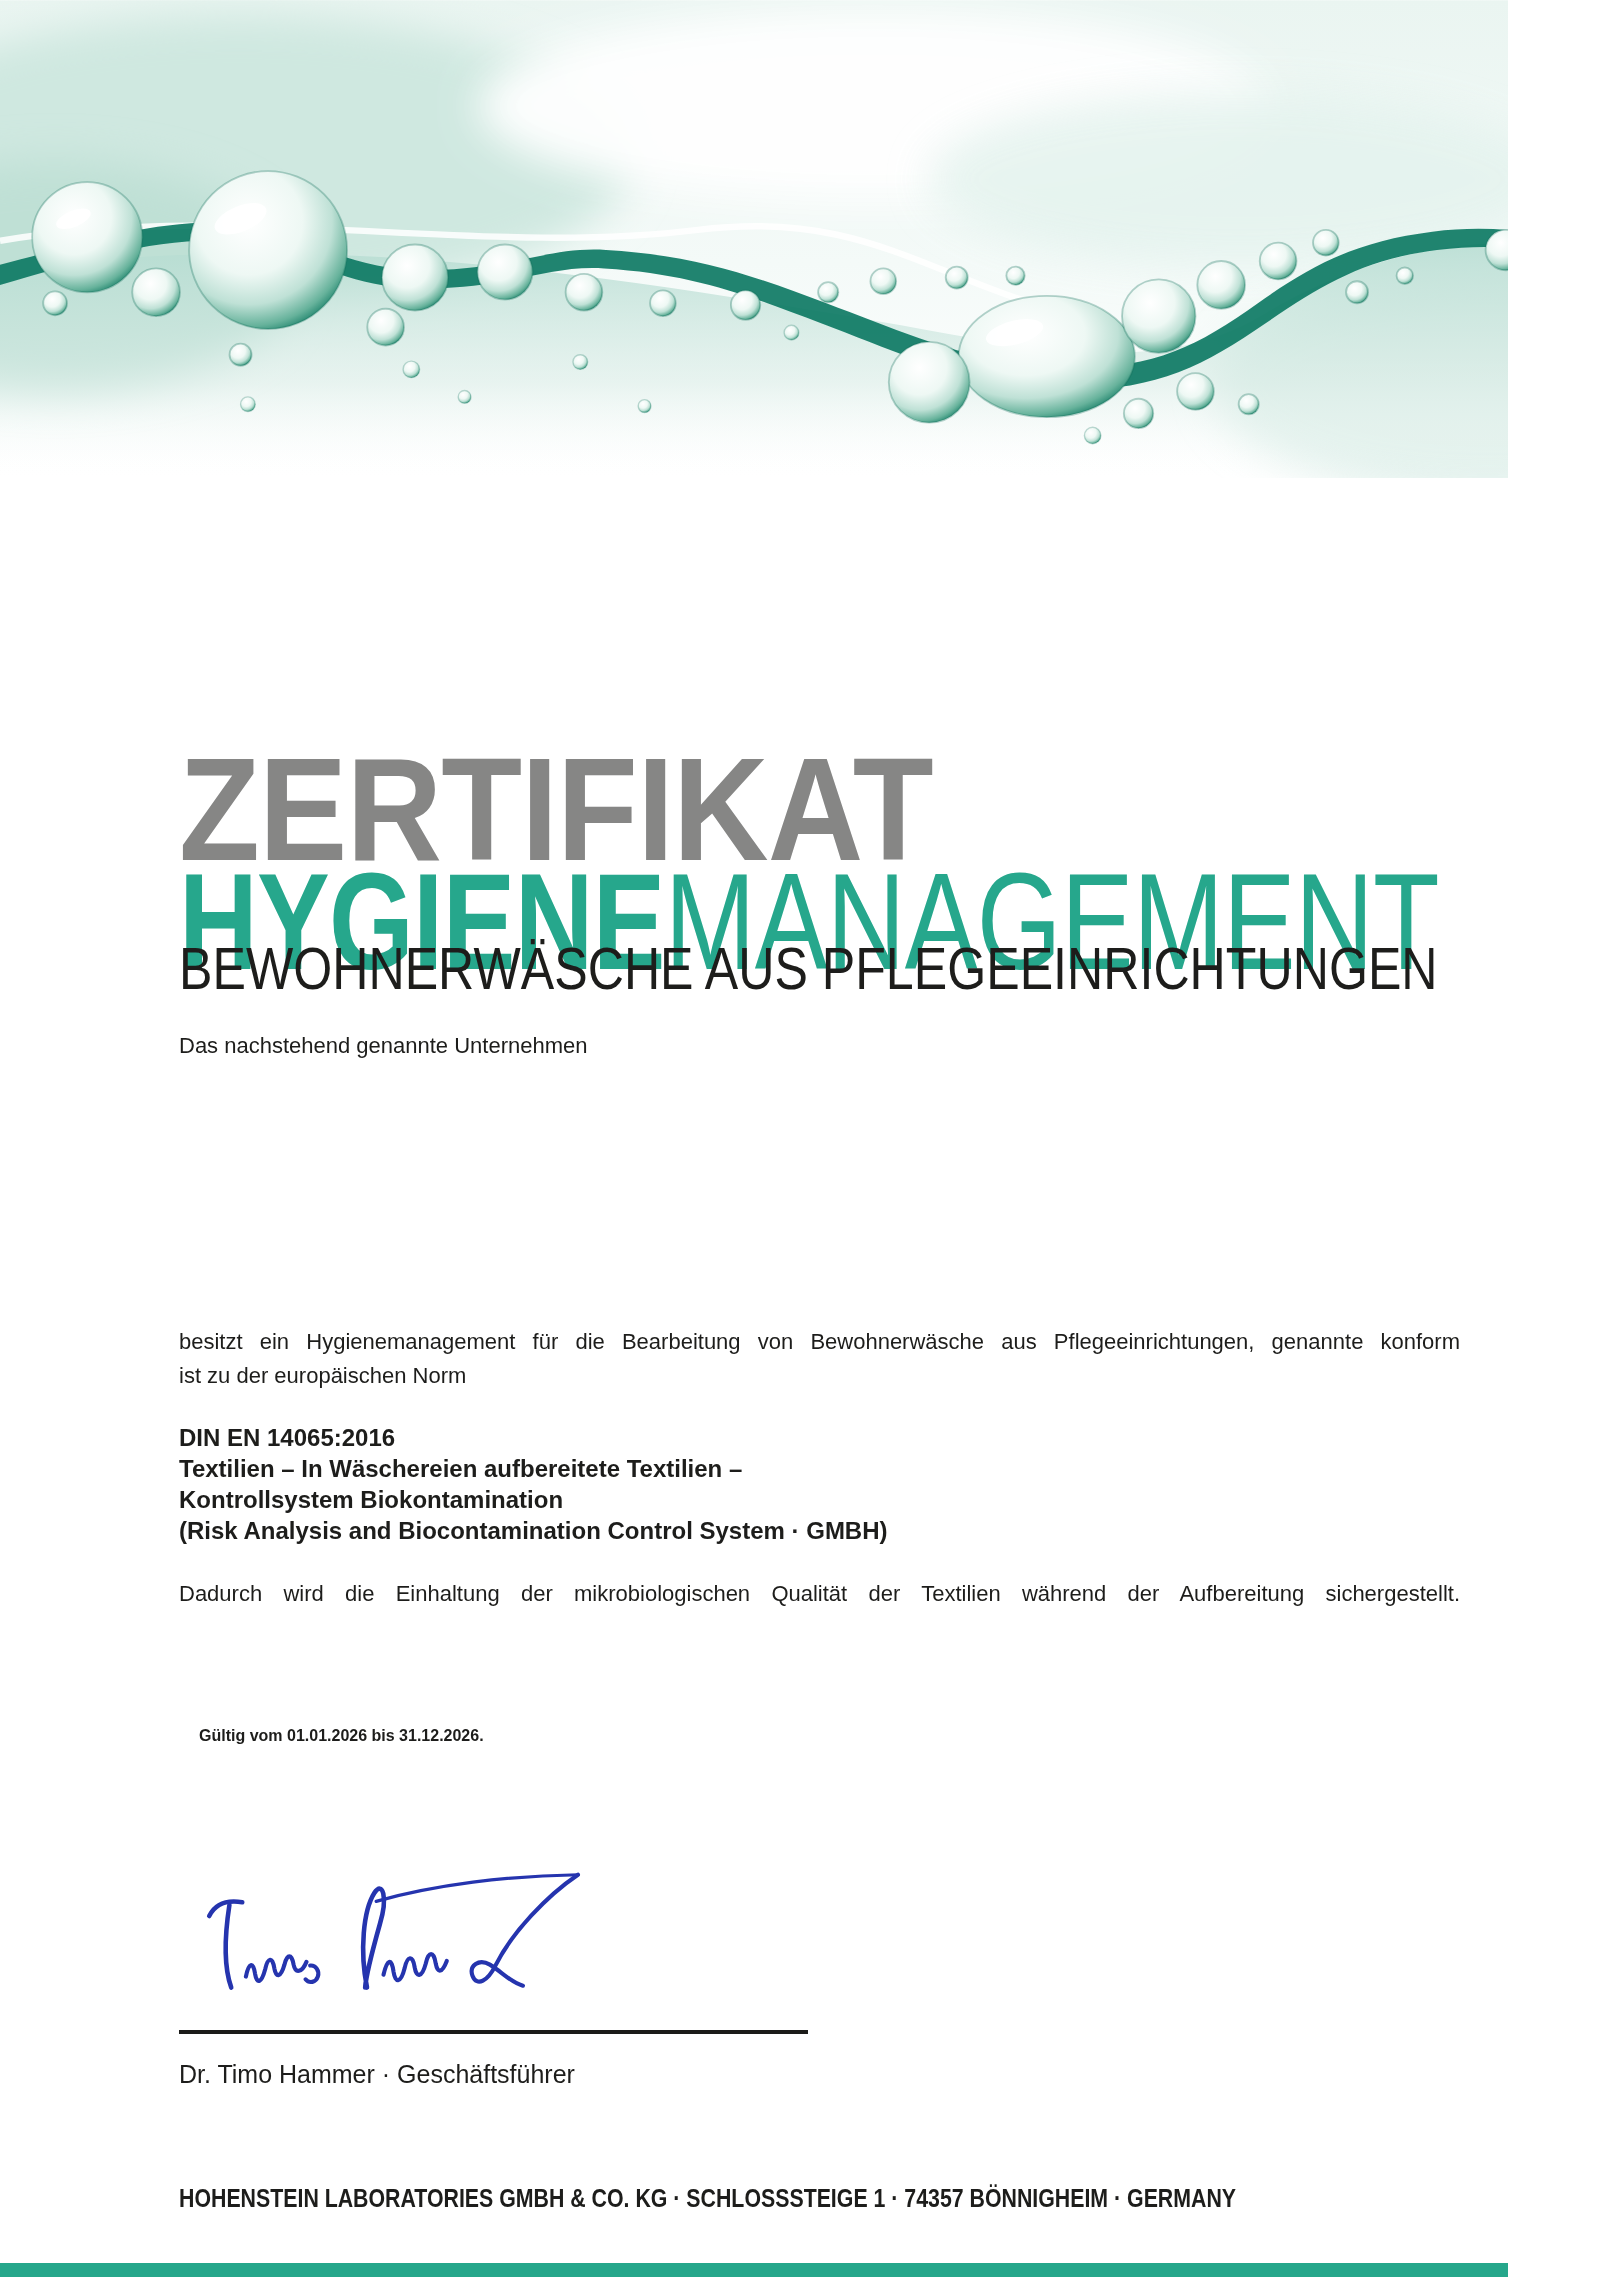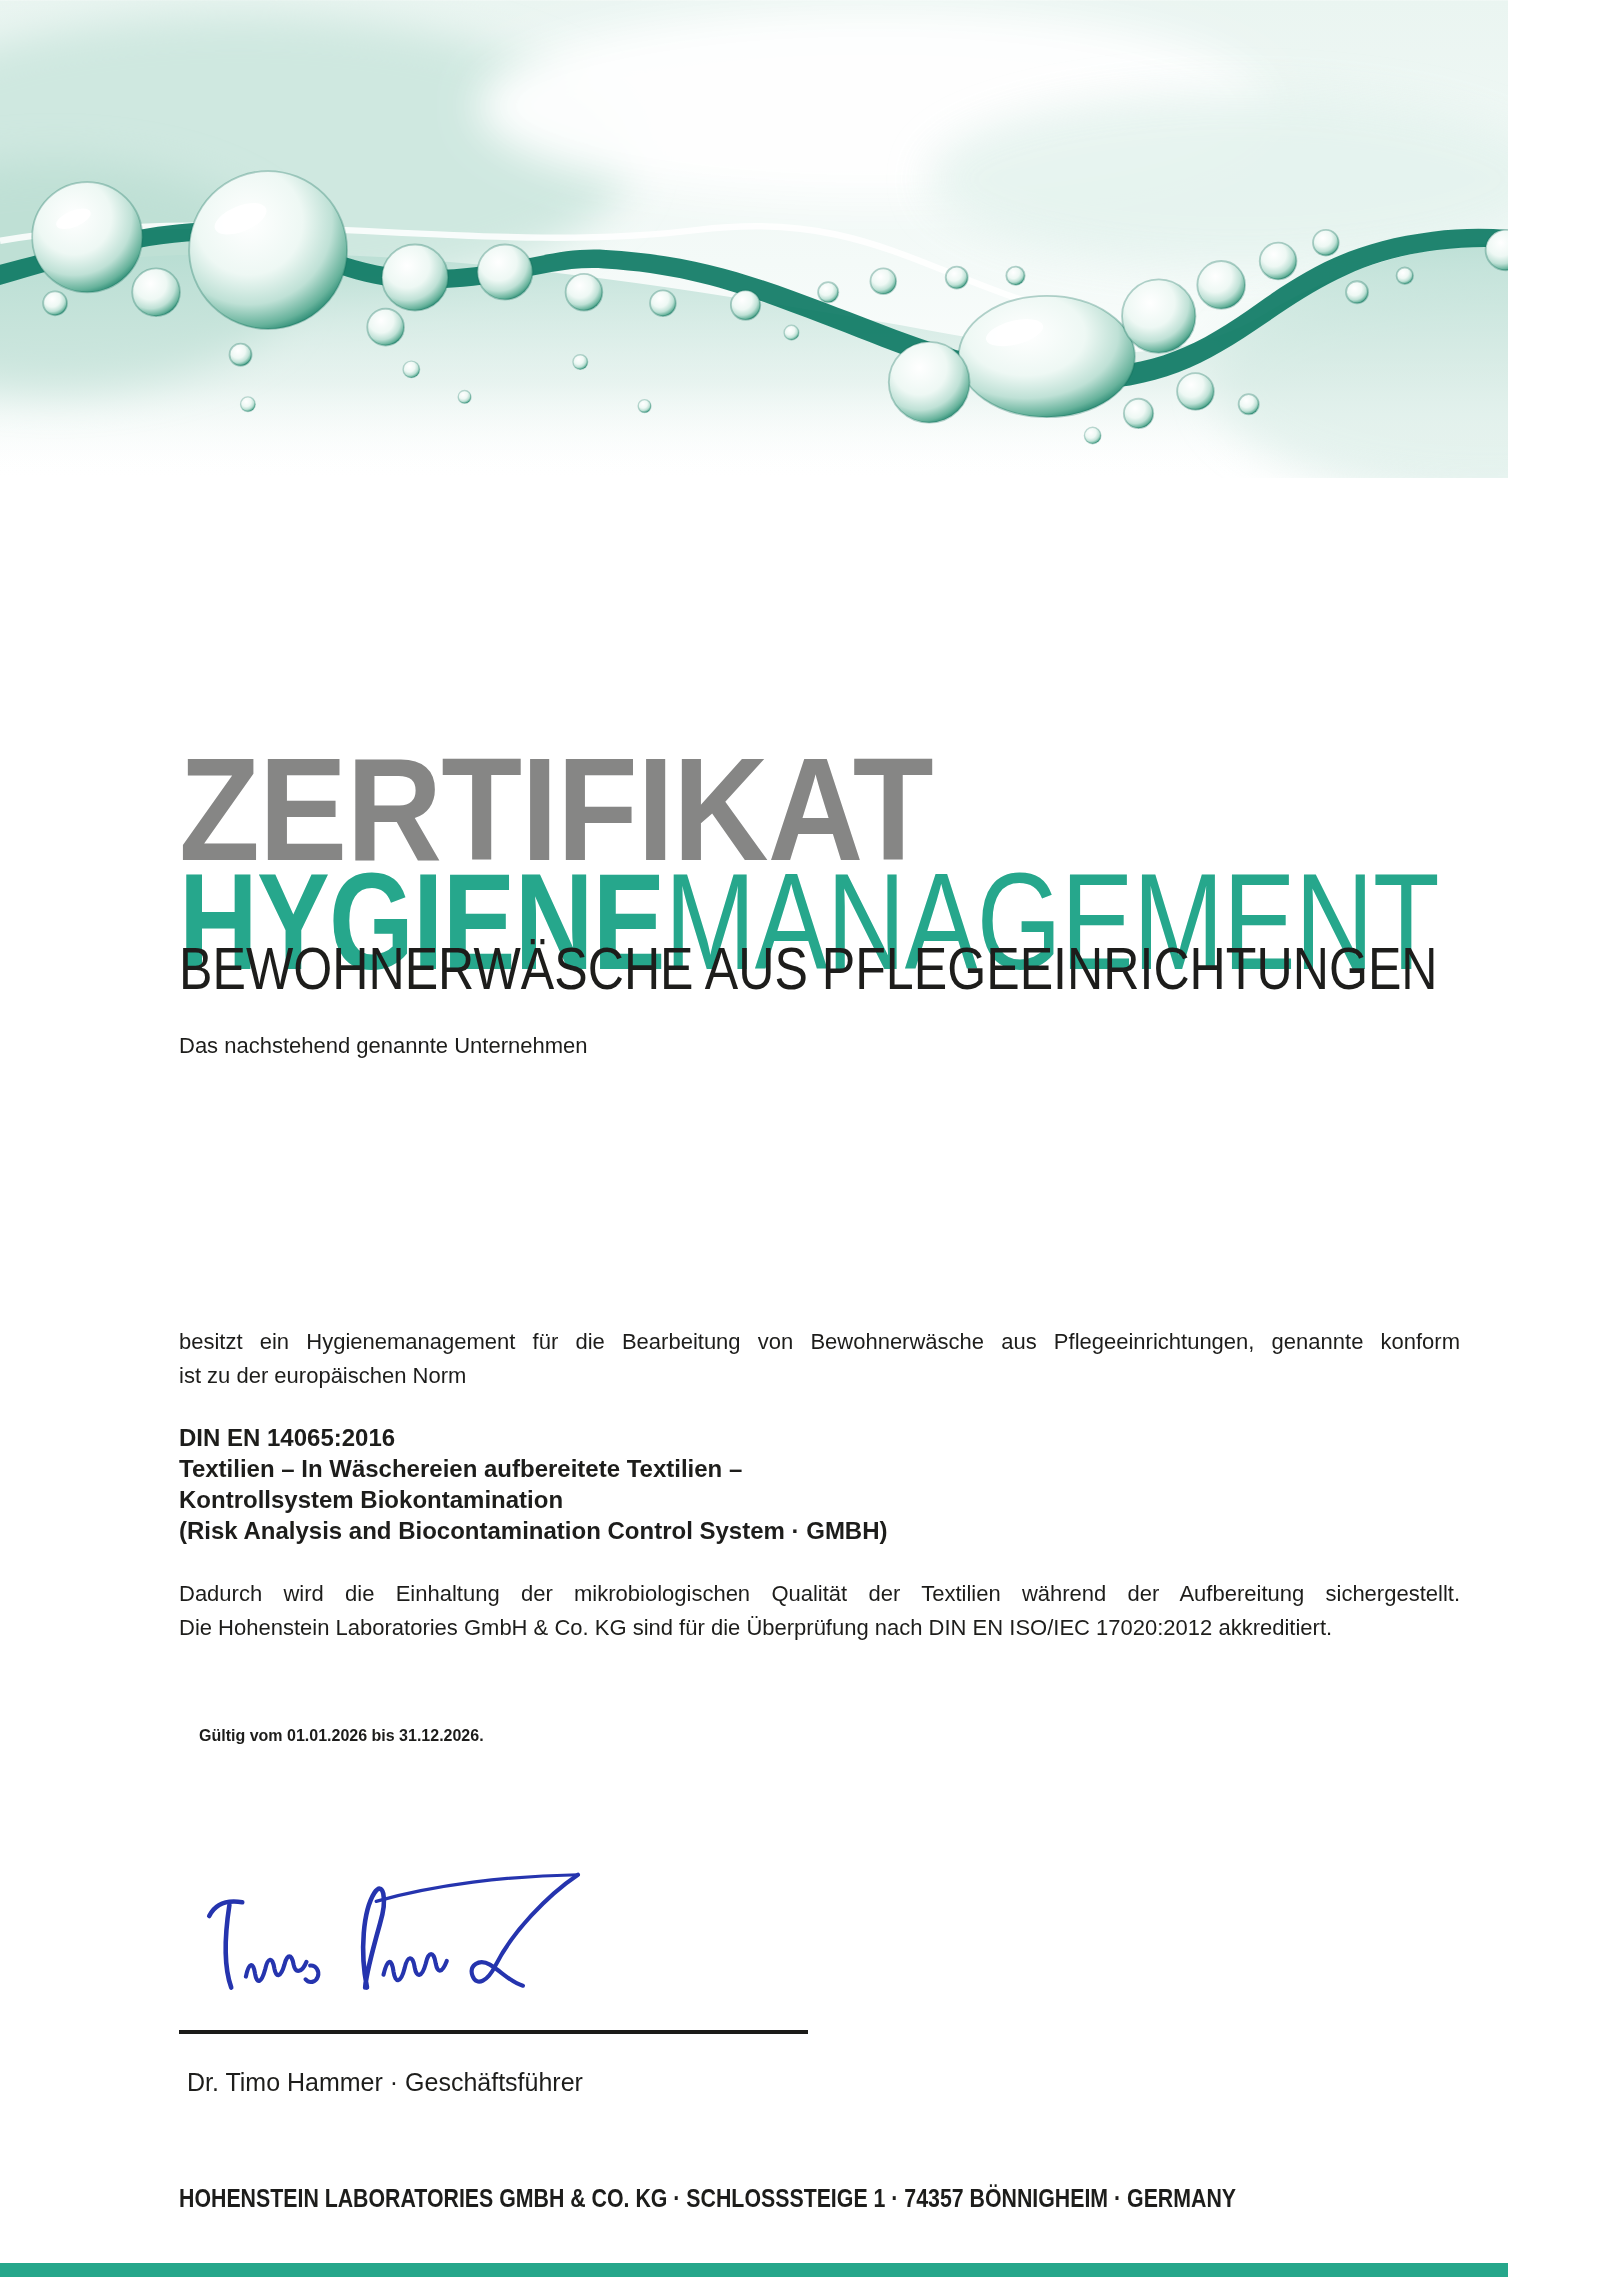--- a/index.html
+++ b/index.html
@@ -58,21 +58,21 @@
     position:absolute;top:1714px;left:8px;
     font-size:16px;font-weight:bold;margin:12px;line-height:1.2;
   }
   .signature-svg{position:absolute;top:1872px;left:16.5px;}
   .sig-line{
     position:absolute;top:2030px;left:0;
     width:629px;height:3.7px;background:#1b1b19;
   }
   .signer{
     position:absolute;top:2058px;left:0;
-    font-size:25px;margin:8px;line-height:1.3;
+    font-size:25px;margin:0;line-height:1.3;
   }
   .footer-text{
     position:absolute;top:2183px;left:0;
     font-size:26px;font-weight:bold;margin:0;line-height:1.2;
     white-space:nowrap;transform:scaleX(0.82);transform-origin:0 0;
   }
   .bottom-bar{
     position:absolute;left:0;bottom:0;width:1616px;height:13.8px;
     background:#26a78b;
   }
@@ -197,21 +197,20 @@
 
     <div class="norm">
       <div>DIN EN 14065:2016</div>
       <div>Textilien – In Wäschereien aufbereitete Textilien –</div>
       <div>Kontrollsystem Biokontamination</div>
       <div>(Risk Analysis and Biocontamination Control System · GMBH)</div>
     </div>
 
     <div class="para assurance">
       <div class="jline">Dadurch wird die Einhaltung der mikrobiologischen Qualität der Textilien während der Aufbereitung sichergestellt.</div>
-      <div>Die Hohenstein Laboratories GmbH &amp; Co. KG sind für die Überprüfung nach DIN EN ISO/IEC 17020:2012 akkreditiert.</div>
     </div>
 
     <p class="validity">Gültig vom 01.01.2026 bis 31.12.2026.</p>
 
     <svg class="signature-svg" width="386" height="133" viewBox="0 0 420 145" aria-hidden="true">
       <g fill="none" stroke="#2534ae" stroke-linecap="round" stroke-linejoin="round">
         <path stroke-width="5" d="M14,48 C20,36 32,30 50,33"></path>
         <path stroke-width="5" d="M36,36 C32,62 28,98 38,126"></path>
         <path stroke-width="4.5" d="M54,114 c3,-15 8,-17 10,-3 c2,12 7,10 11,-5 c3,-13 8,-14 10,-1 c2,11 7,10 11,-4 c3,-12 8,-12 10,0 c2,10 9,9 14,-3"></path>
         <path stroke-width="4.5" d="M124,102 a8,9 0 1,1 -5,15"></path>

